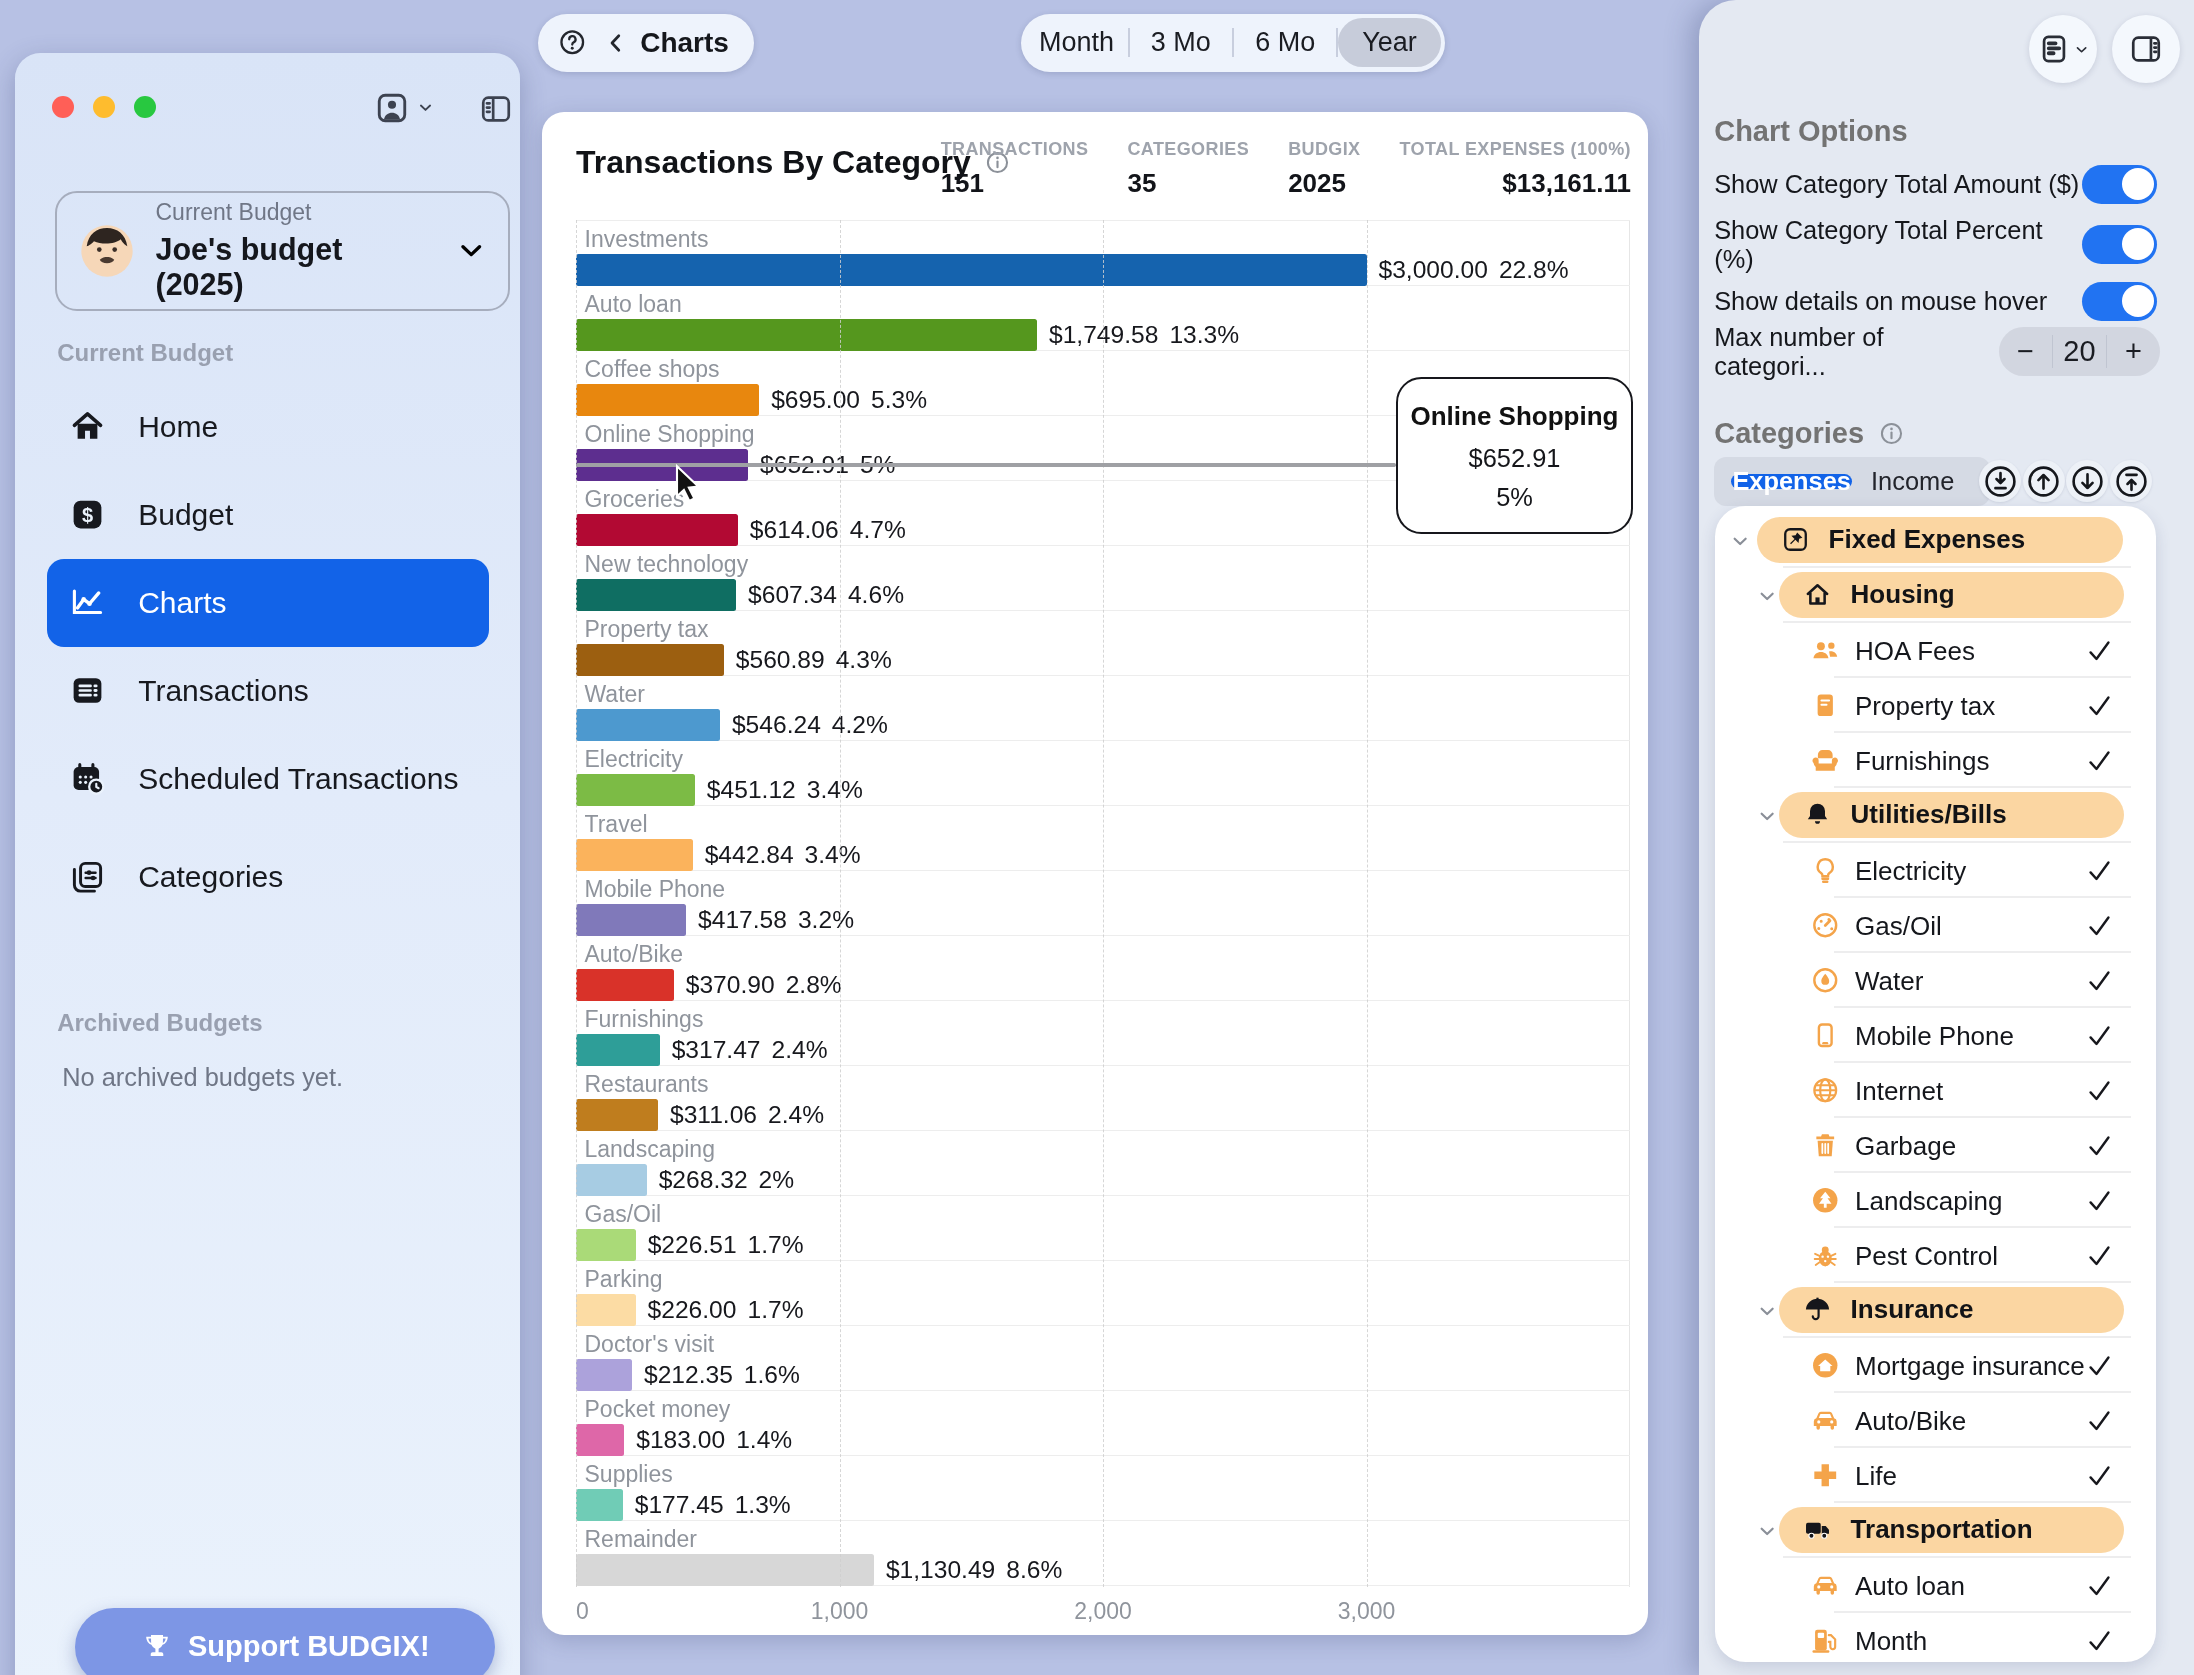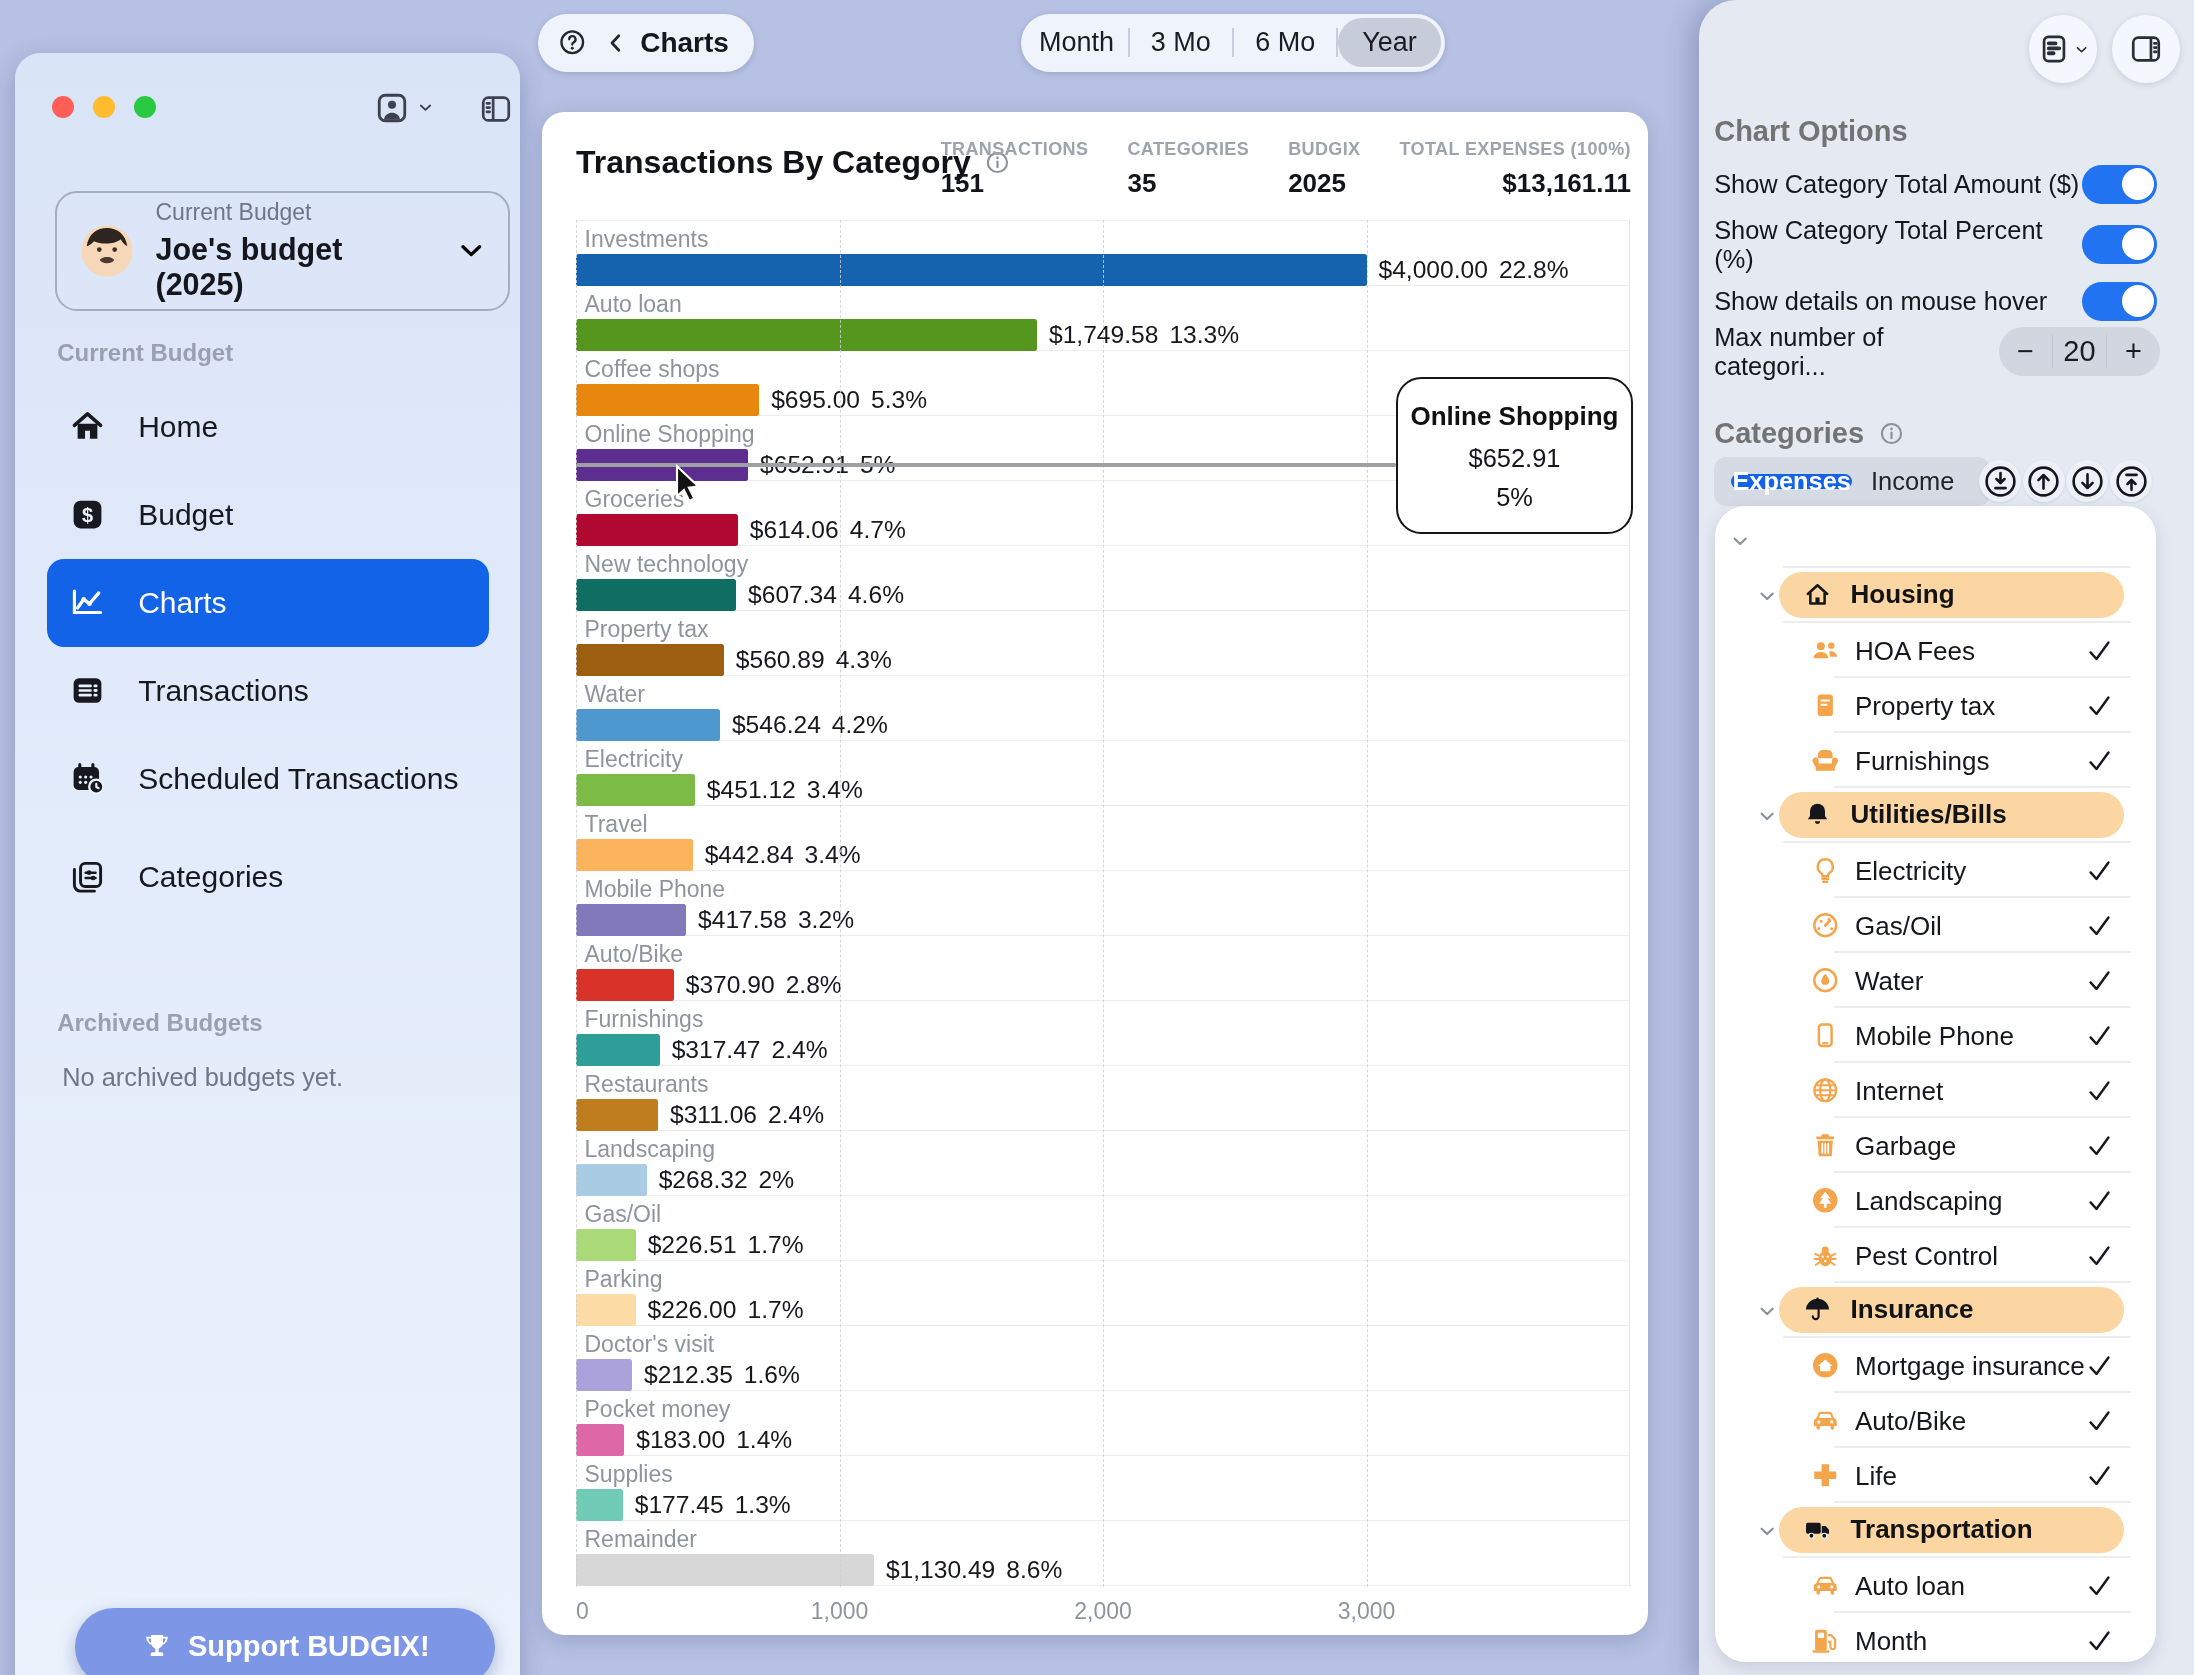--- a/index.html
+++ b/index.html
@@ -321,21 +321,21 @@
       </div>
 
     <div class="plot" id="plot">
       <div class="plot-redge"></div>
       <div class="rows" id="rows">
           <div class="crow">
             <div class="cl">Investments</div>
             <div class="barline">
               <div class="bar" style="width: 75%; background: rgb(21, 99, 174);"></div>
               <div class="bval">
-                <span>$4,000.00</span>
+                <span>$3,000.00</span>
                 <span>22.8%</span>
               </div>
             </div>
           </div>
           <div class="crow">
             <div class="cl">Auto loan</div>
             <div class="barline">
               <div class="bar" style="width: 43.7395%; background: rgb(85, 151, 30);"></div>
               <div class="bval">
                 <span>$1,749.58</span>
@@ -655,20 +655,29 @@
         </div>
       </div>
 
     <div class="cat-list" id="catlist">
         <div class="trw grp g0">
           <span class="chev">
             <svg viewBox="0 0 24 24" xmlns="http://www.w3.org/2000/svg">
               <path d="M5.5 9.2 12 15.4l6.5-6.2" fill="none" stroke="currentColor" stroke-width="2.6" stroke-linecap="round" stroke-linejoin="round"></path>
             </svg>
           </span>
+          <div class="pill">
+            <span class="pic">
+              <svg viewBox="0 0 24 24" xmlns="http://www.w3.org/2000/svg">
+                <rect x="3.5" y="3.5" width="17" height="17" rx="4" fill="none" stroke="currentColor" stroke-width="1.9"></rect>
+                <path d="M13.4 6.3l4.3 4.3-2.7.7-.5 3.5-2.6-2.6-3.6 3.7-.8-.8 3.7-3.6-2.6-2.6 3.5-.5z" fill="currentColor"></path>
+              </svg>
+            </span>
+            <span>Fixed Expenses</span>
+          </div>
         </div>
         <div class="trw grp g1">
           <span class="chev">
             <svg viewBox="0 0 24 24" xmlns="http://www.w3.org/2000/svg">
               <path d="M5.5 9.2 12 15.4l6.5-6.2" fill="none" stroke="currentColor" stroke-width="2.6" stroke-linecap="round" stroke-linejoin="round"></path>
             </svg>
           </span>
           <div class="pill">
             <span class="pic">
               <svg viewBox="0 0 24 24" xmlns="http://www.w3.org/2000/svg">

